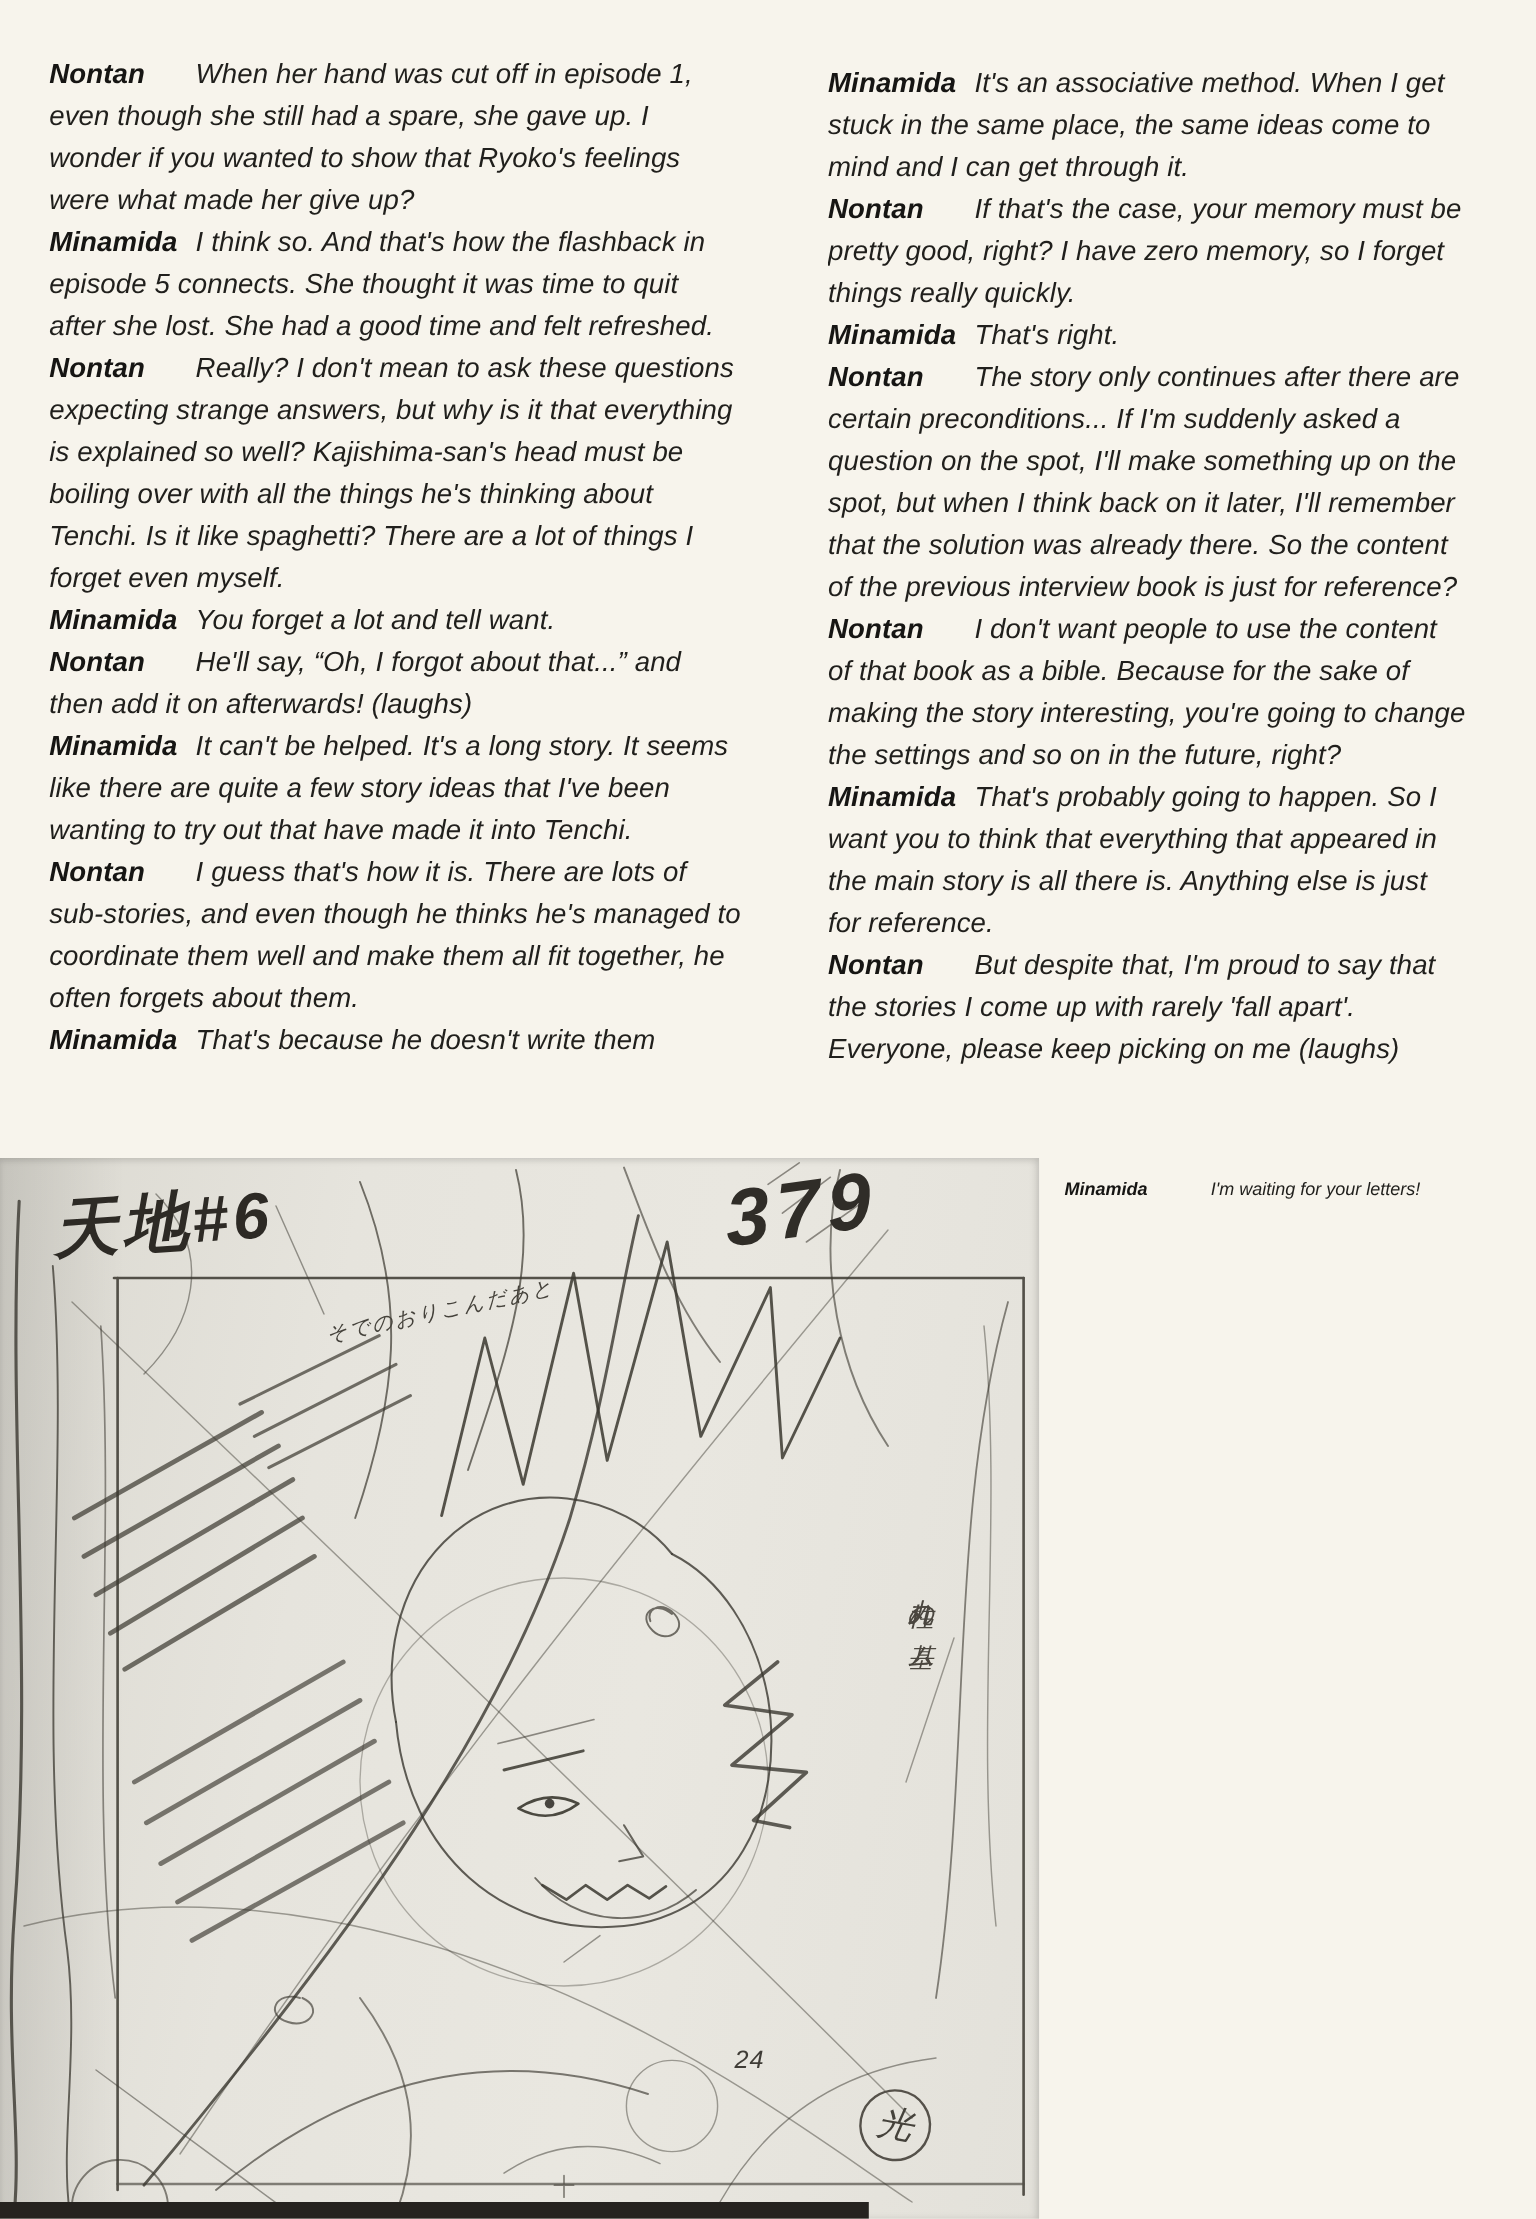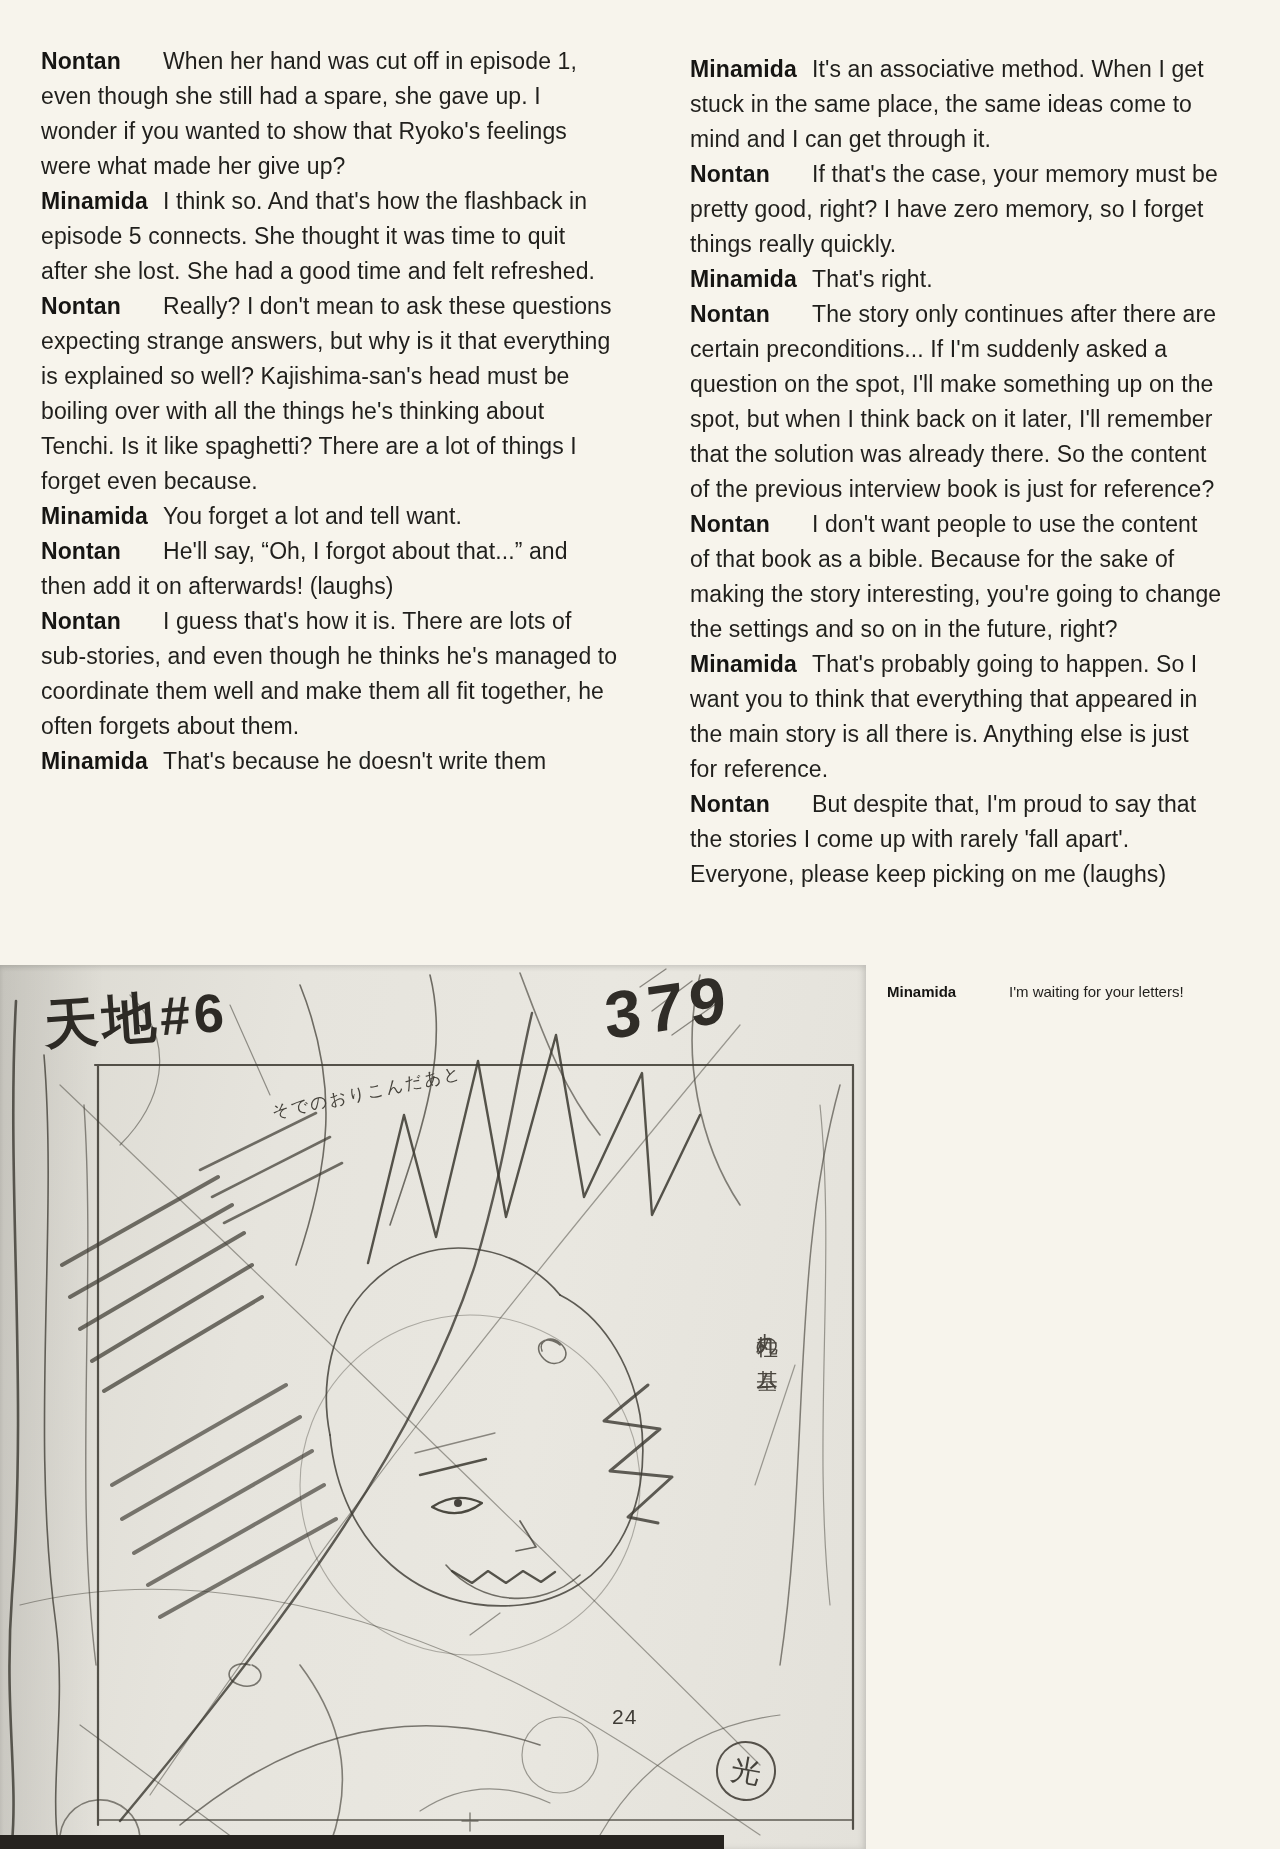--- a/index.html
+++ b/index.html
@@ -4,21 +4,21 @@
 <style>
   html,body{margin:0;padding:0;}
   body{
     width:1280px;height:1849px;
     background:#f7f4ec;
     font-family:"Liberation Sans","DejaVu Sans",sans-serif;
     color:#1c1b19;
     position:relative;
     overflow:hidden;
   }
-  .page{position:absolute;inset:0;}
+  .page{position:absolute;inset:0;font-style:italic;}
   .col{
     position:absolute;
     font-size:23px;
     line-height:35px;
     letter-spacing:0.1px;
     color:#201f1c;
   }
   .col-left{left:41px;top:44px;width:577px;height:920px;overflow:hidden;}
   .col-right{left:690px;top:52px;width:532px;height:915px;overflow:hidden;}
   p.para{margin:0;padding:0;text-align:left;}
@@ -83,23 +83,24 @@
   }
 </style>
 </head>
 <body>
 
 <div class="page">
 
   <div class="col col-left">
     <p class="para"><b class="spk">Nontan</b><span>When her hand was cut off in episode 1, even though she still had a spare, she gave up. I wonder if you wanted to show that Ryoko's feelings were what made her give up?</span></p>
     <p class="para"><b class="spk">Minamida</b><span>I think so. And that's how the flashback in episode 5 connects. She thought it was time to quit after she lost. She had a good time and felt refreshed.</span></p>
-    <p class="para"><b class="spk">Nontan</b><span>Really? I don't mean to ask these questions expecting strange answers, but why is it that everything is explained so well? Kajishima-san's head must be boiling over with all the things he's thinking about Tenchi. Is it like spaghetti? There are a lot of things I forget even because.</span></p>
+    <p class="para"><b class="spk">Nontan</b><span>Really? I don't mean to ask these questions expecting strange answers, but why is it that everything is explained so well? Kajishima-san's head must be boiling over with all the things he's thinking about Tenchi. Is it like spaghetti? There are a lot of things I forget even myself.</span></p>
     <p class="para"><b class="spk">Minamida</b><span>You forget a lot and tell want.</span></p>
     <p class="para"><b class="spk">Nontan</b><span>He'll say, “Oh, I forgot about that...” and then add it on afterwards! (laughs)</span></p>
+    <p class="para"><b class="spk">Minamida</b><span>It can't be helped. It's a long story. It seems like there are quite a few story ideas that I've been wanting to try out that have made it into Tenchi.</span></p>
     <p class="para"><b class="spk">Nontan</b><span>I guess that's how it is. There are lots of sub-stories, and even though he thinks he's managed to coordinate them well and make them all fit together, he often forgets about them.</span></p>
     <p class="para"><b class="spk">Minamida</b><span>That's because he doesn't write them</span></p>
   </div>
 
   <div class="col col-right">
     <p class="para"><b class="spk">Minamida</b><span>It's an associative method. When I get stuck in the same place, the same ideas come to mind and I can get through it.</span></p>
     <p class="para"><b class="spk">Nontan</b><span>If that's the case, your memory must be pretty good, right? I have zero memory, so I forget things really quickly.</span></p>
     <p class="para"><b class="spk">Minamida</b><span>That's right.</span></p>
     <p class="para"><b class="spk">Nontan</b><span>The story only continues after there are certain preconditions... If I'm suddenly asked a question on the spot, I'll make something up on the spot, but when I think back on it later, I'll remember that the solution was already there. So the content of the previous interview book is just for reference?</span></p>
     <p class="para"><b class="spk">Nontan</b><span>I don't want people to use the content of that book as a bible. Because for the sake of making the story interesting, you're going to change the settings and so on in the future, right?</span></p>

